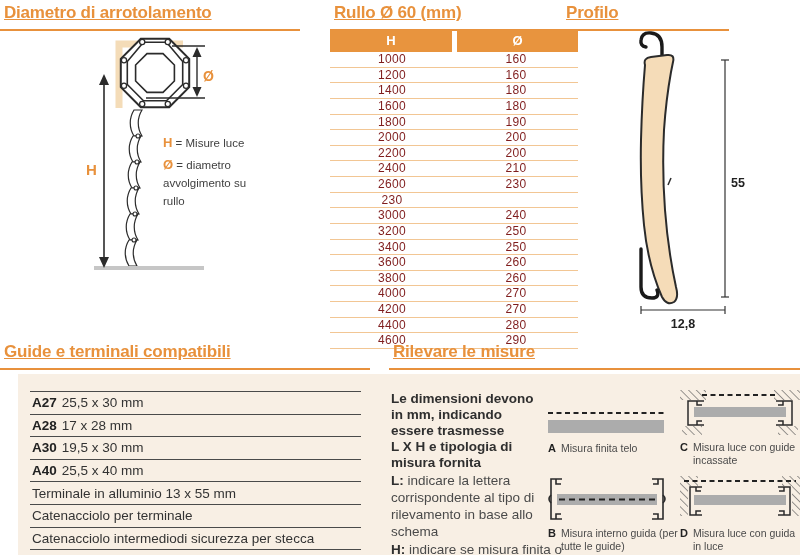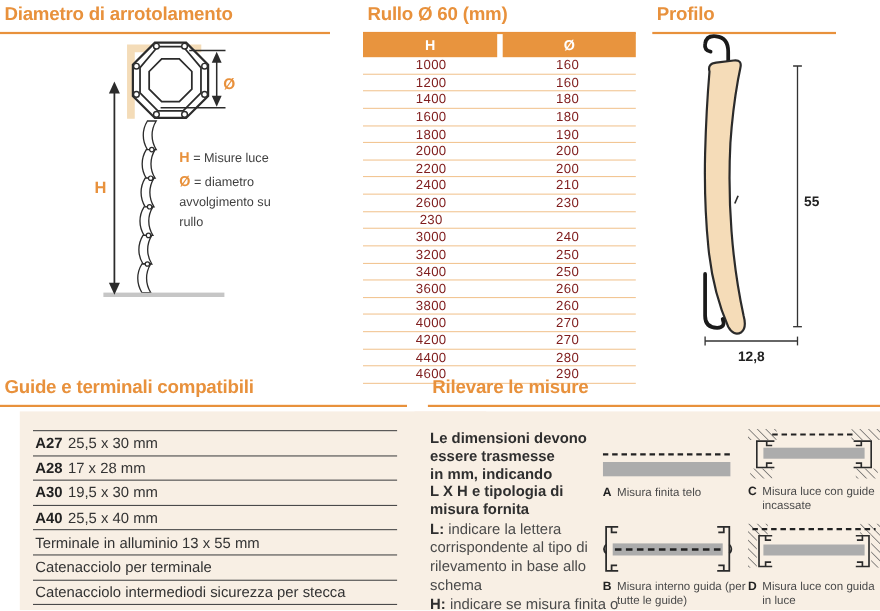--- a/index.html
+++ b/index.html
@@ -1,20 +1,20 @@
 <!DOCTYPE html>
 <html><head>
 <meta charset="utf-8">
 <style>
   html,body{margin:0;padding:0;background:#fff;}
   #page{position:relative;width:800px;height:555px;background:#fff;
         font-family:"Liberation Sans",sans-serif;overflow:hidden;}
   .sec-title{position:absolute;top:3px;font-size:17px;font-weight:bold;color:#E8913C;
              letter-spacing:-0.2px;padding:0 0 6px 4px;border-bottom:2px solid #E8913C;
-             box-sizing:border-box;}
+             box-sizing:border-box;text-decoration:underline;}
   .sec-title.bottom{top:342px;}
   
   #rullo-table{position:absolute;left:330px;top:30px;width:248px;}
   .rt-head{display:grid;grid-template-columns:122px 121px;column-gap:5px;}
   .rt-hcell{background:#E8943E;color:#fff;font-weight:bold;font-size:13px;height:22px;
             line-height:22px;text-align:center;}
   .rt-row{display:grid;grid-template-columns:124px 124px;height:14.63px;
           border-bottom:1px solid #F2C694;}
   .rt-cell{font-size:12px;line-height:14px;color:#7f1d1d;text-align:center;letter-spacing:.3px;}
   
@@ -39,21 +39,21 @@
   .legend{position:absolute;font-size:11.5px;color:#3F3F3F;line-height:18px;}
   .legend .sym{color:#E8913C;font-weight:bold;font-size:13px;}
   svg{display:block;}
 </style>
 </head>
 <body>
 <div id="page">
 
 <div class="sec-title" style="left:0;width:300px;">Diametro di arrotolamento</div>
 <div class="sec-title" style="left:330px;width:248px;">Rullo Ø 60 (mm)</div>
-<div class="sec-title" style="left:593px;width:167px;">Profilo</div>
+<div class="sec-title" style="left:562px;width:167px;">Profilo</div>
 
 <svg style="position:absolute;left:0;top:30px;" width="320" height="250" viewBox="0 0 320 250">
   <polyline points="183,14 119,14 119,78" fill="none" stroke="#F4DCB8" stroke-width="7"></polyline>
 
   <polygon points="189.2,28.8 189.2,57.2 169.2,77.2 140.8,77.2 120.8,57.2 120.8,28.8 140.8,8.8 169.2,8.8" fill="#fff" stroke="#2b2b2b" stroke-width="2"></polygon>
   <polygon points="182.7,31.5 182.7,54.5 166.5,70.7 143.5,70.7 127.3,54.5 127.3,31.5 143.5,12.3 166.5,12.3" fill="#fff" stroke="#2b2b2b" stroke-width="1.6"></polygon>
   <polygon points="174.4,35 174.4,51 163,62.4 147,62.4 135.6,51 135.6,35 147,23.6 163,23.6" fill="#fff" stroke="#2b2b2b" stroke-width="1.6"></polygon>
   <g fill="#fff" stroke="#2b2b2b" stroke-width="1.3">
     <circle cx="167.8" cy="12" r="2.6"></circle>
         <circle cx="186" cy="30.2" r="2.6"></circle>
@@ -270,22 +270,22 @@
           <span>Catenacciolo intermediodi sicurezza per stecca</span>
       </li>
     </ul>
 </div>
 
 <div id="rilevare-box" class="cream">
   <div id="ril-text">
     <div>
 
     <div class="intro-line">Le dimensioni devono</div>
+          <div class="intro-line">in mm, indicando</div>
           <div class="intro-line">essere trasmesse</div>
-          <div class="intro-line">in mm, indicando</div>
           <div class="intro-line">L X H e tipologia di</div>
           <div class="intro-line">misura fornita</div>
         </div>
     <div class="ril-par"><span class="ril-key">L:</span><span> indicare la lettera corrispondente al tipo di rilevamento in base allo schema</span></div>
     <div class="ril-par"><span class="ril-key">H:</span><span> indicare se misura finita o luce</span></div>
   </div>
 
   <div class="diag" style="left:171px;top:36px;">
     <svg width="120" height="26" viewBox="0 0 120 26">
       <line x1="0" y1="3" x2="116" y2="3" stroke="#222" stroke-width="2" stroke-dasharray="5 3.5"></line>

